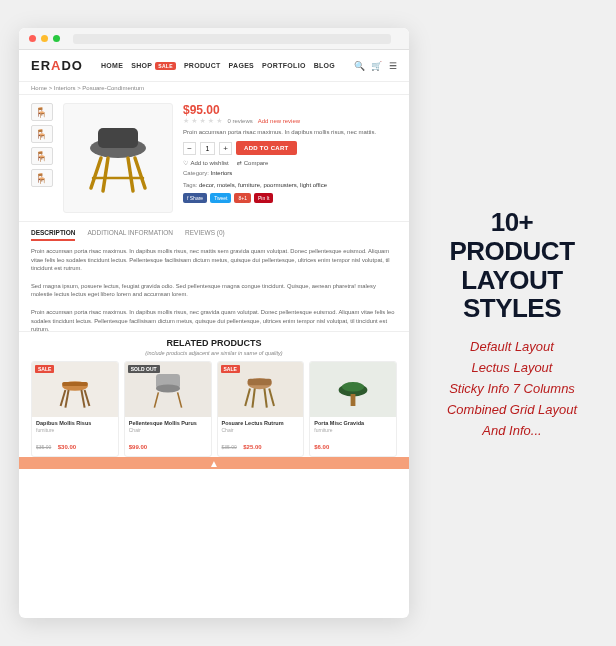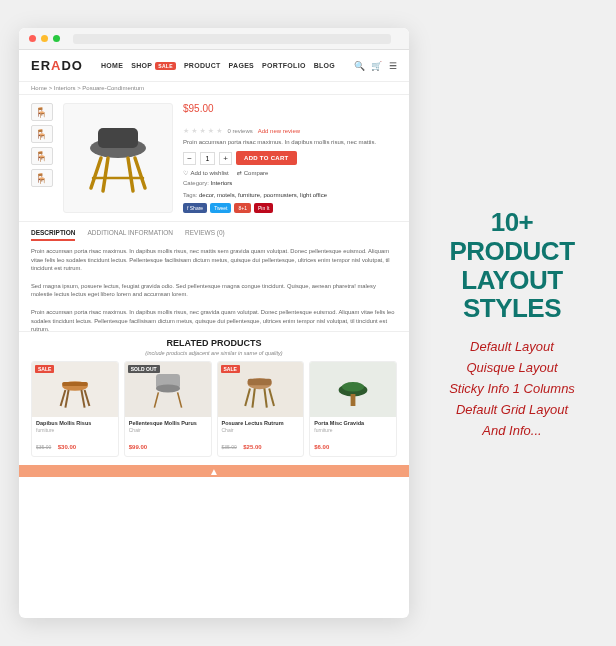--- a/index.html
+++ b/index.html
@@ -160,24 +160,24 @@
     .product-info {
       flex: 1;
     }
     .product-title {
       font-size: 9px;
       font-weight: bold;
       color: #222;
       margin-bottom: 3px;
     }
     .product-price {
-      font-size: 10px;
+      font-size: 12px;
       color: #e74c3c;
-      font-weight: normal;
-      margin-bottom: 13px;
+      font-weight: bold;
+      margin-bottom: 0;
     }
     .product-stars {
       display: flex;
       align-items: center;
       gap: 2px;
       margin-bottom: 3px;
     }
     .star-empty { color: #ddd; font-size: 7px; }
     .review-text { font-size: 6px; color: #888; margin-left: 3px; }
     .product-desc {
@@ -283,21 +283,21 @@
     .tab-content {
       padding: 6px 12px;
       font-size: 5.8px;
       color: #666;
       line-height: 1.5;
       max-height: 90px;
       overflow: hidden;
     }
     
     .related-section {
-      padding: 6px 12px 8px;
+      padding: 6px 12px 0;
       border-top: 1px solid #eee;
     }
     .related-title {
       font-size: 9px;
       font-weight: bold;
       text-align: center;
       color: #222;
       margin-bottom: 2px;
     }
     .related-subtitle {
@@ -391,21 +391,21 @@
       display: flex;
       flex-direction: column;
       align-items: center;
       justify-content: center;
       padding: 20px 10px;
       gap: 16px;
     }
     .headline {
       font-size: 26px;
       font-weight: 900;
-      color: #0f766e;
+      color: #0f172a;
       text-align: center;
       line-height: 1.1;
       letter-spacing: -0.5px;
     }
     .layout-list {
       display: flex;
       flex-direction: column;
       gap: 6px;
       width: 100%;
       align-items: center;
@@ -640,19 +640,19 @@
         <span class="footer-arrow">▲</span>
       </div>
     </div>
   </div>
 
   <div class="right-panel">
     <div class="headline" style="white-space:pre-line;">10+ PRODUCT
 LAYOUT STYLES</div>
     <div class="layout-list">
       <div class="layout-item">Default Layout</div>
-      <div class="layout-item">Quisque Layout</div>
-      <div class="layout-item">Sticky Info 1 Columns</div>
-      <div class="layout-item">Default Grid Layout</div>
+      <div class="layout-item">Lectus Layout</div>
+      <div class="layout-item">Sticky Info 7 Columns</div>
+      <div class="layout-item">Combined Grid Layout</div>
       <div class="layout-item">And Info...</div>
     </div>
   </div>
 </div>
 
 </body></html>

